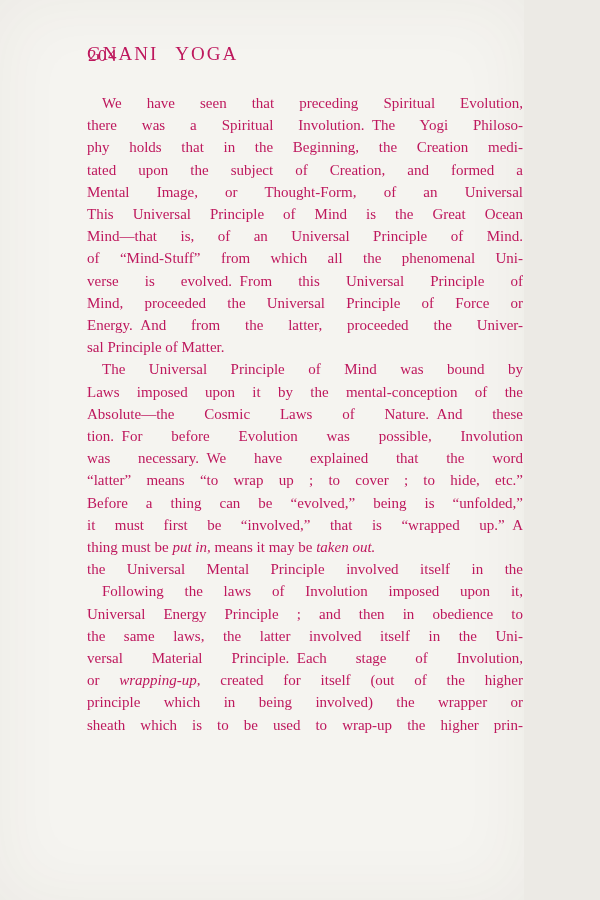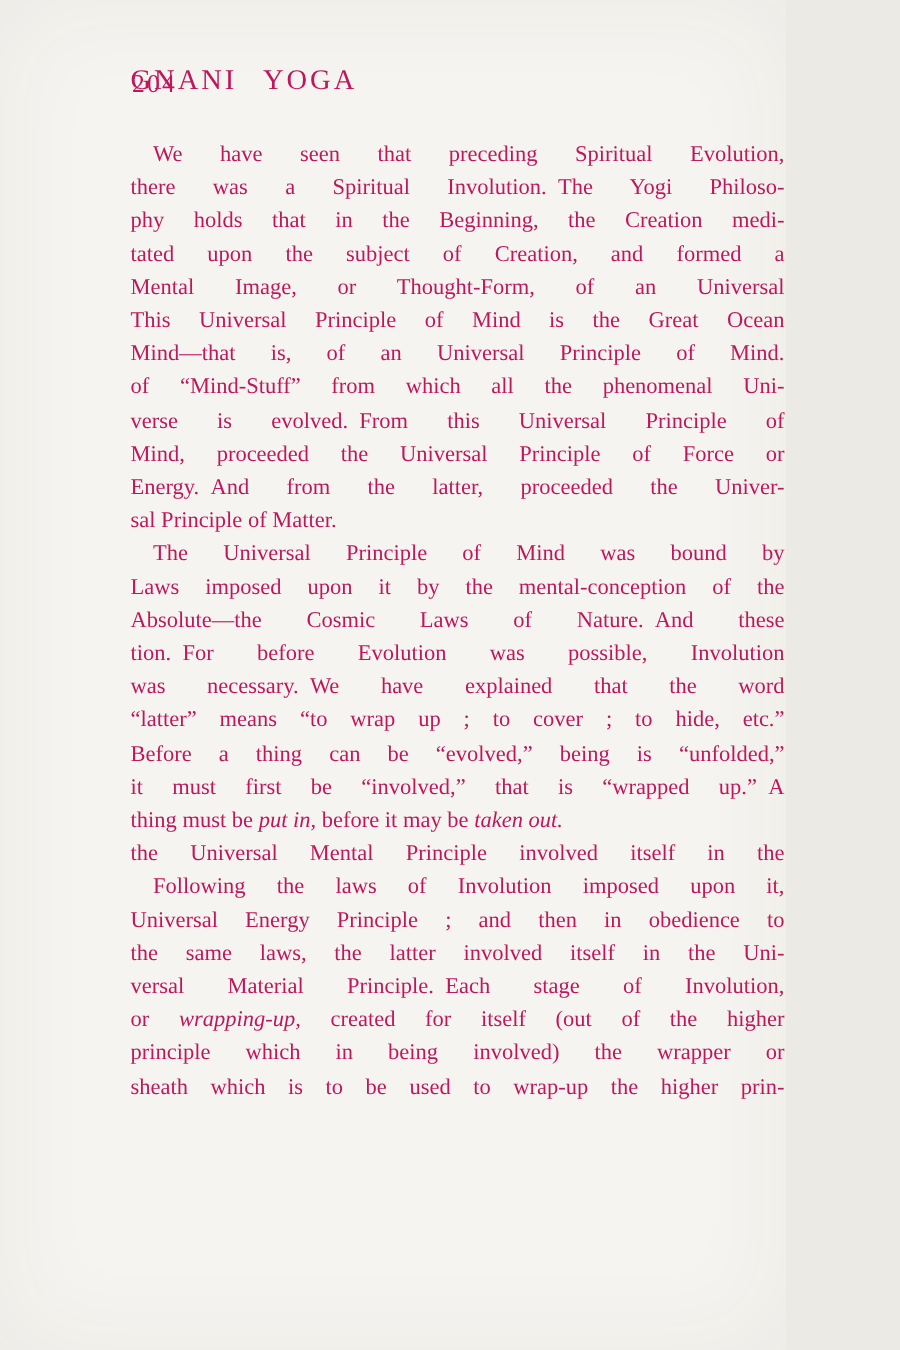--- a/index.html
+++ b/index.html
@@ -76,21 +76,21 @@
       </div>
       <div class="paragraph">
         <div class="t-line indent"><span>The Universal Principle of Mind was bound by</span></div>
         <div class="t-line"><span>Laws imposed upon it by the mental-conception of the</span></div>
         <div class="t-line"><span>Absolute—the Cosmic Laws of Nature. And these</span></div>
         <div class="t-line"><span>tion. For before Evolution was possible, Involution</span></div>
         <div class="t-line"><span>was necessary. We have explained that the word</span></div>
         <div class="t-line"><span>“latter” means “to wrap up ; to cover ; to hide, etc.”</span></div>
         <div class="t-line"><span>Before a thing can be “evolved,” being is “unfolded,”</span></div>
         <div class="t-line"><span>it must first be “involved,” that is “wrapped up.” A</span></div>
-        <div class="t-line no-just"><span>thing must be </span><span class="italic">put in,</span><span> before it may be </span><span class="italic">taken out.</span></div>
+        <div class="t-line no-just"><span>thing must be </span><span class="italic">put in,</span><span> means it may be </span><span class="italic">taken out.</span></div>
       </div>
       <div class="paragraph">
         <div class="t-line"><span>the Universal Mental Principle involved itself in the</span></div>
         <div class="t-line indent"><span>Following the laws of Involution imposed upon it,</span></div>
         <div class="t-line"><span>Universal Energy Principle ; and then in obedience to</span></div>
         <div class="t-line"><span>the same laws, the latter involved itself in the Uni-</span></div>
         <div class="t-line"><span>versal Material Principle. Each stage of Involution,</span></div>
         <div class="t-line"><span>or </span><span class="italic">wrapping-up,</span><span> created for itself (out of the higher</span></div>
         <div class="t-line"><span>principle which in being involved) the wrapper or</span></div>
         <div class="t-line"><span>sheath which is to be used to wrap-up the higher prin-</span></div>

